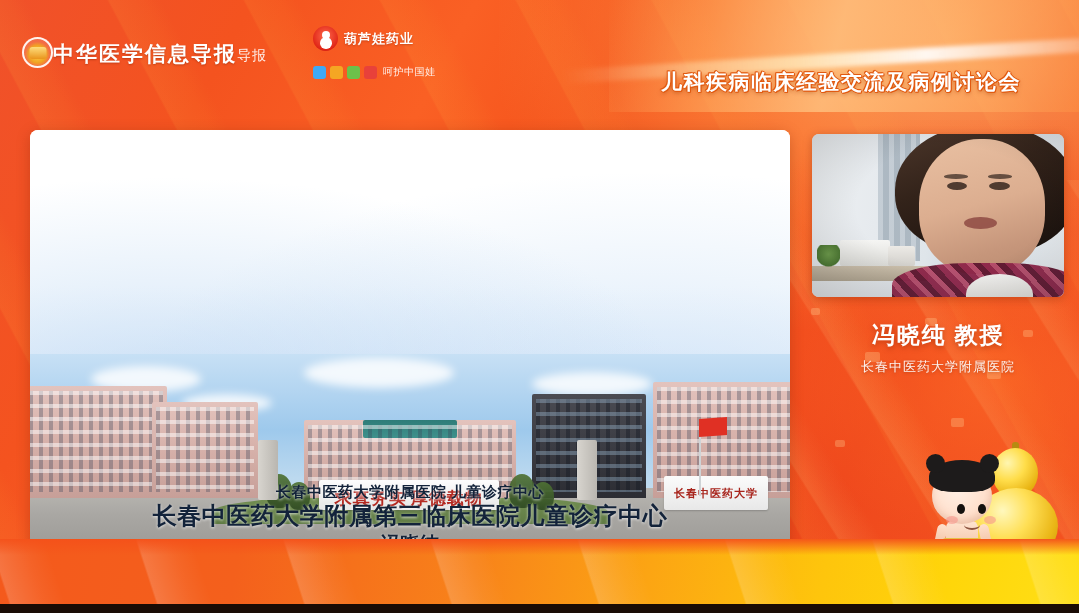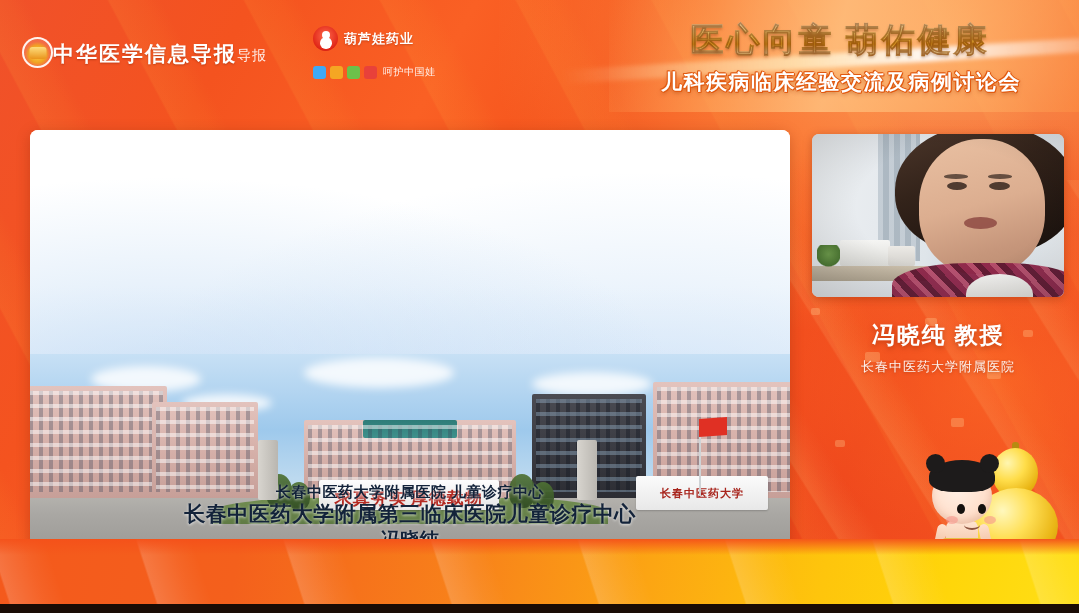--- a/index.html
+++ b/index.html
@@ -402,21 +402,21 @@
     position: absolute; top: 7px;
     font-size: 17px; color: #b3271f; font-weight: 700;
     font-family: Liberation Sans, sans-serif;
     letter-spacing: 1px;
   }
   .gate-sign span.l { left: 16px; }
   .gate-sign span.r { right: 16px; }
   .uni-sign {
     position: absolute;
     bottom: 44px; right: 22px;
-    width: 132px; height: 34px;
+    width: 104px; height: 34px;
     background: linear-gradient(to bottom,#fbfbfb,#e8e8e8);
     border-radius: 2px;
     box-shadow: 0 1px 2px rgba(0,0,0,.2);
     display: flex; align-items: center; justify-content: center;
   }
   .uni-sign span {
     font-size: 11px; color: #a8241c; font-weight: 700;
     letter-spacing: 1px;
     font-family: "Liberation Serif","DejaVu Serif",serif;
   }
@@ -446,21 +446,21 @@
     position: absolute;
     left: 0; right: 0; top: 352px;
     text-align: center;
     color: #13233a;
     font-weight: 700;
     line-height: 1.28;
     font-family: "Liberation Sans","DejaVu Sans",sans-serif;
     text-shadow: 0 1px 3px rgba(255,255,255,.75);
   }
   .slide-sub .l1 { font-size: 15px; letter-spacing: .5px; }
-  .slide-sub .l2 { font-size: 21px; letter-spacing: .5px; }
+  .slide-sub .l2 { font-size: 24px; letter-spacing: .5px; }
   .slide-sub .l3 { font-size: 19px; letter-spacing: .5px; }
 
   
   .video-tile {
     position: absolute;
     left: 812px; top: 134px;
     width: 252px; height: 163px;
     border-radius: 7px;
     overflow: hidden;
     box-shadow: 0 2px 10px rgba(120,35,0,.35);
@@ -729,21 +729,20 @@
         <span class="tile r"></span>
         <span class="logo-hulu-tag">呵护中国娃</span>
       </div>
     </div>
 
   </div>
 
   <div class="event-banner">
     <div class="sheen"></div>
     <div class="sweep"></div>
-    <div class="event-title">医心向童 葫佑健康</div>
     <div class="event-sub">儿科疾病临床经验交流及病例讨论会</div>
   </div>
 
   <div class="slide">
     <div class="slide-sky"></div>
 
     <div class="slide-title">儿童用药现状及未来趋势</div>
 
     <div class="campus">
       <div class="sky"></div>

